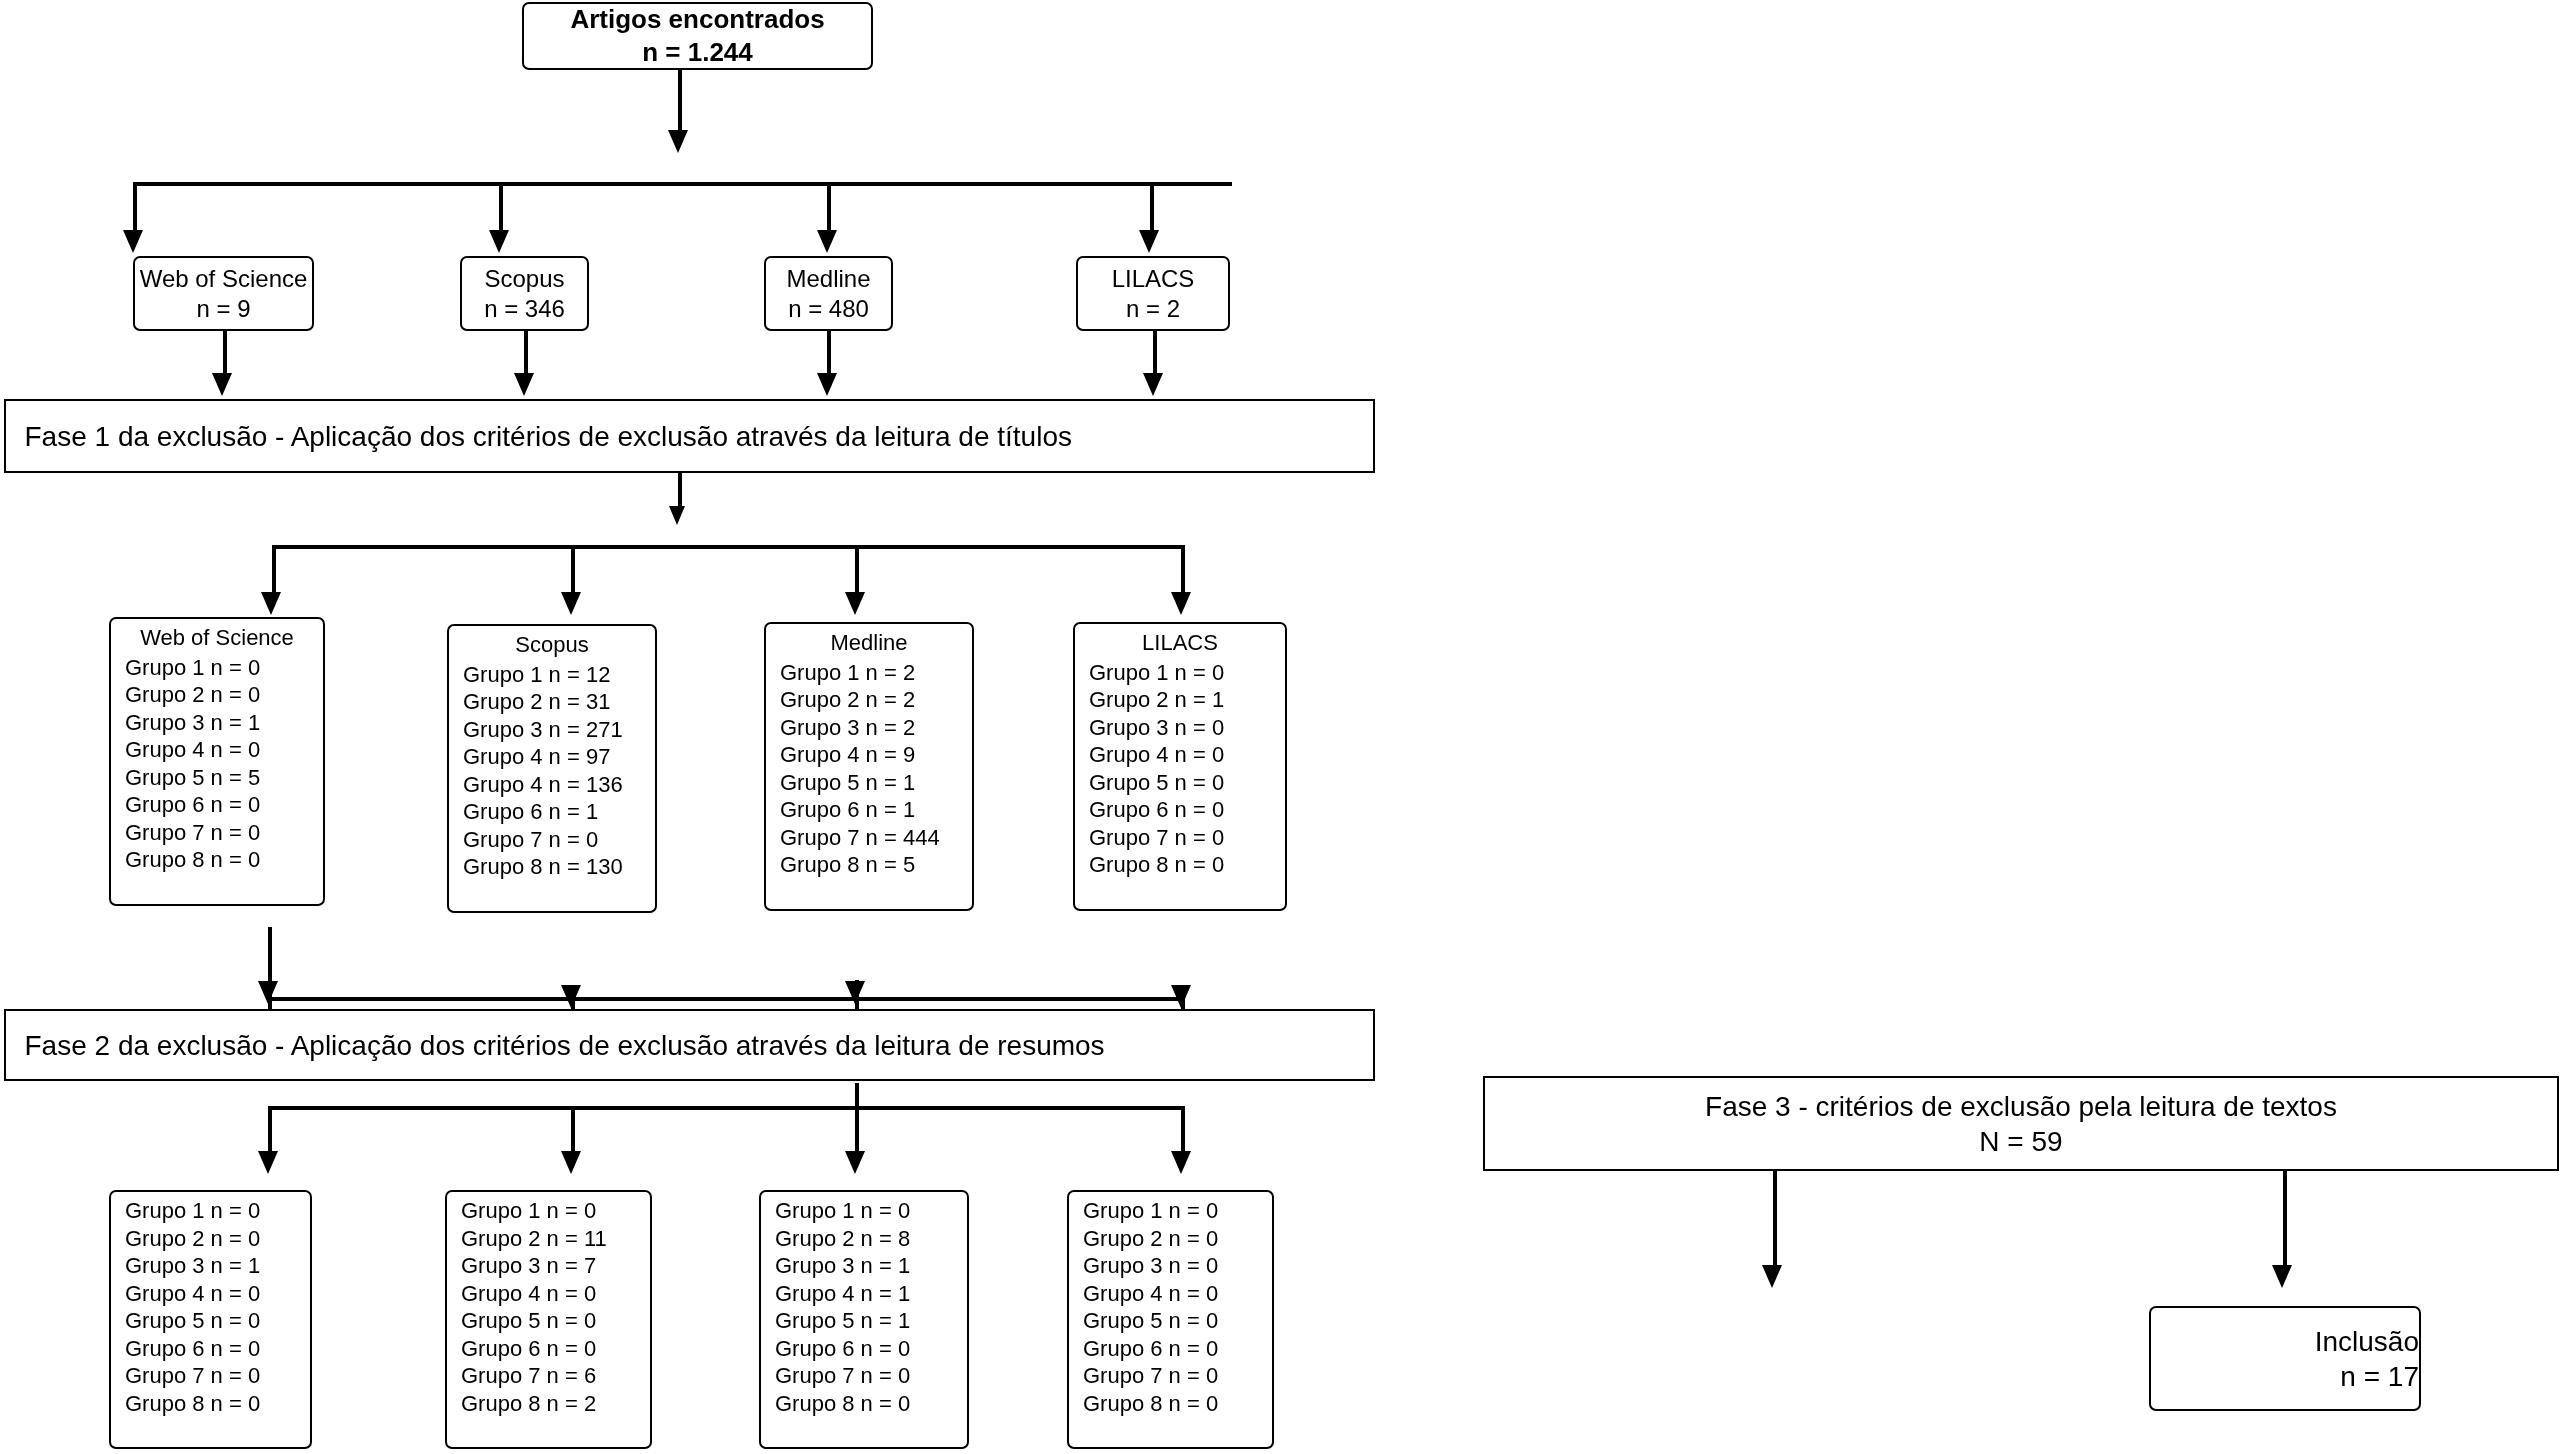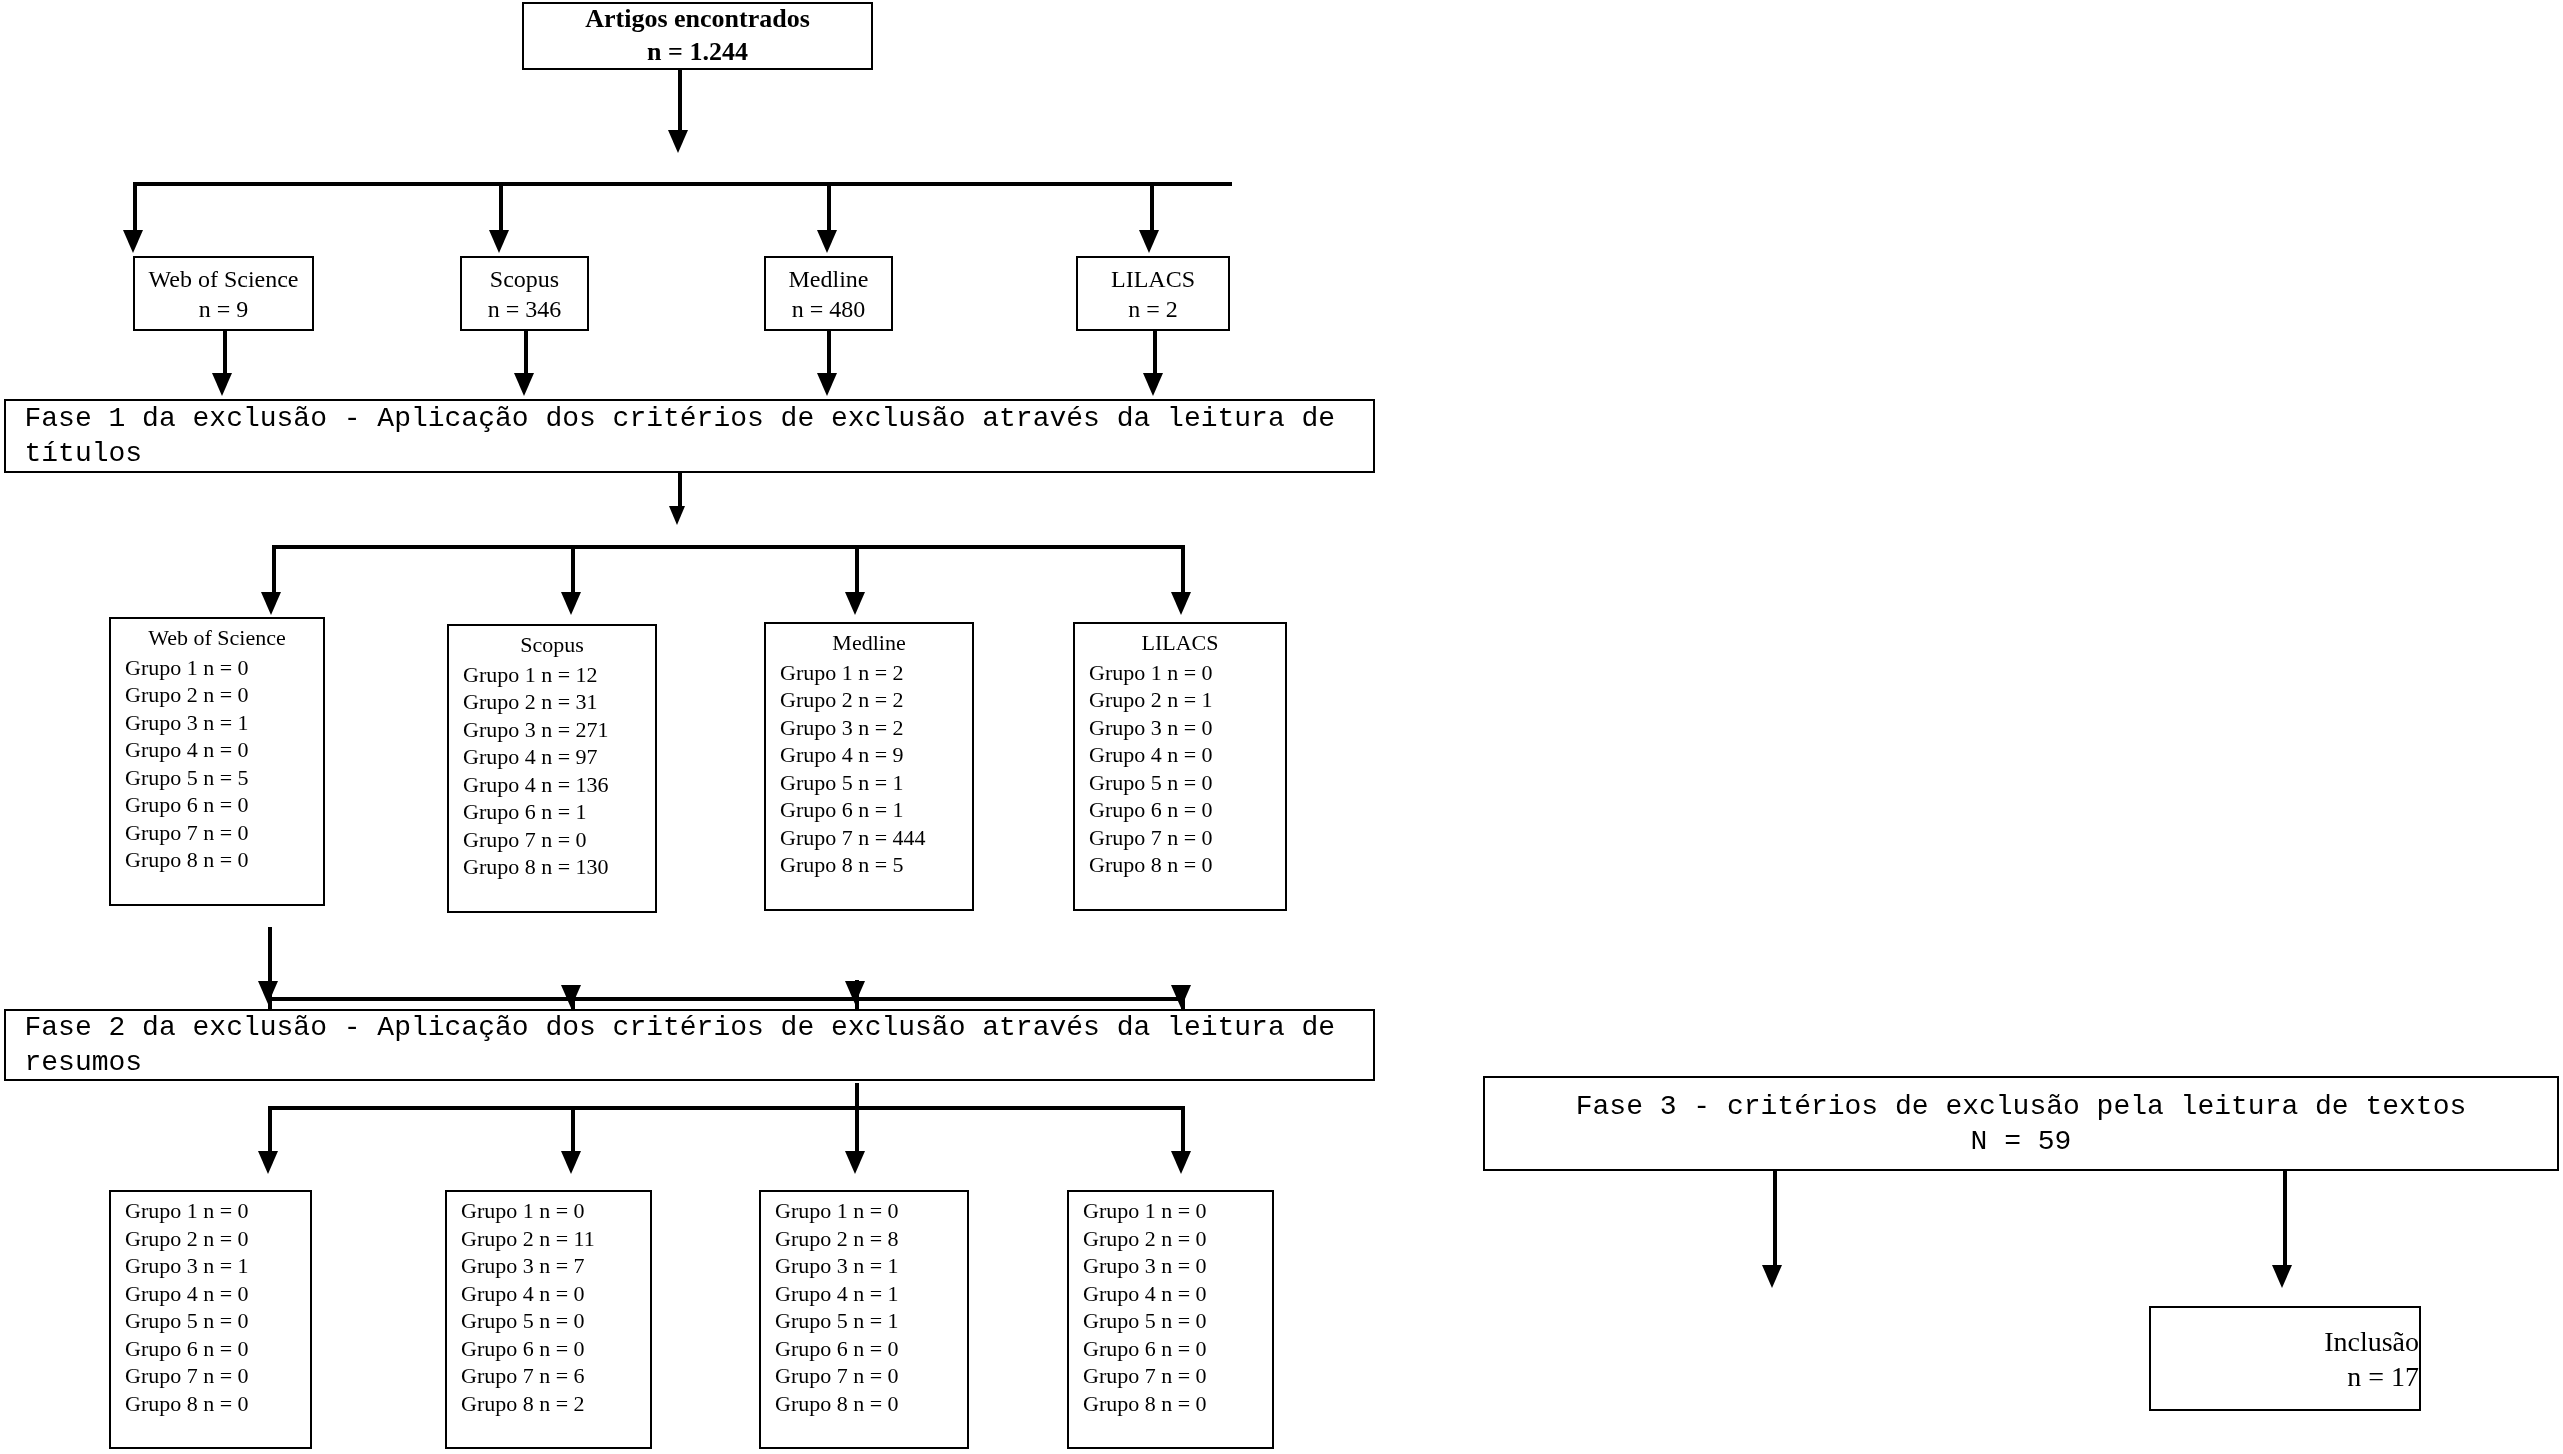--- a/index.html
+++ b/index.html
@@ -17,22 +17,22 @@
     overflow: hidden;
   }
   .box {
     position: absolute;
     box-sizing: border-box;
     border: 2.6px solid #000;
     background: #fff;
     text-align: center;
     line-height: 1.25;
   }
-  .serif { font-family: Liberation Serif, serif; }
-  .sans  { font-family: Liberation Mono, monospace; }
+  .serif { font-family: Liberation Sans, sans-serif; border-radius: 7px; }
+  .sans  { font-family: Liberation Sans, sans-serif; }
   .bold  { font-weight: bold; }
 
   .box .line { display: block; white-space: nowrap; }
 
   
   #top-box {
     left: 522px; top: 1.8px; width: 351px; height: 68px;
     font-size: 26px;
     display: flex; flex-direction: column; justify-content: center;
   }

